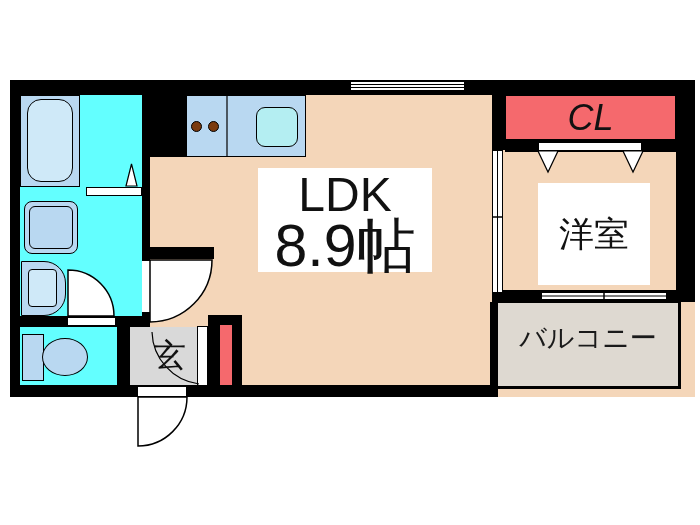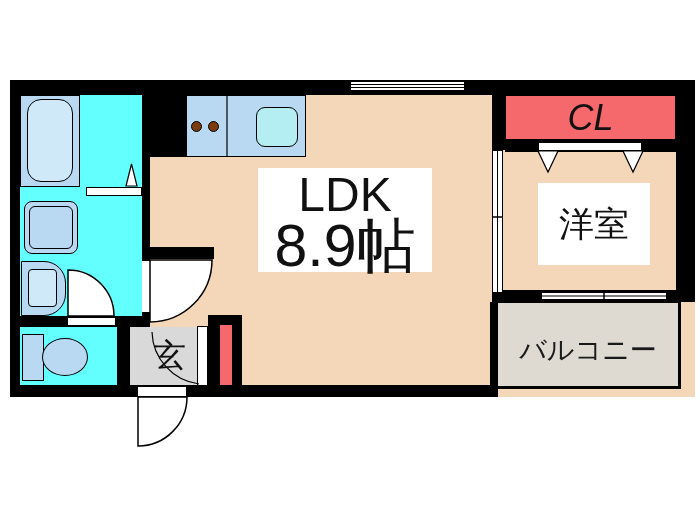--- a/index.html
+++ b/index.html
@@ -95,23 +95,23 @@
     <line x1="604" y1="292" x2="604" y2="300" stroke="#000" stroke-width="1.5"></line>
 
     <line x1="227" y1="96" x2="227" y2="156" stroke="#000" stroke-width="1.2"></line>
   </svg>
 
   <div class="labelbox" style="left:258px;top:168px;width:174px;height:104px;">
     <div style="font-size:48px;line-height:52px;">LDK</div>
     <div style="font-size:59px;line-height:50px;">8.9帖</div>
   </div>
 
-  <div class="labelbox" style="left:538px;top:183px;width:112px;height:82px;">
+  <div class="labelbox" style="left:538px;top:183px;width:112px;height:102px;">
     <div style="font-size:35px;line-height:42px;">洋室</div>
   </div>
 
   <div class="label" style="left:505px;top:98px;width:171px;height:40px;font-size:36px;line-height:40px;font-style:italic;">CL</div>
 
   <div class="label" style="left:140px;top:336px;width:60px;height:38px;font-size:32px;line-height:38px;">玄</div>
 
-  <div class="label" style="left:498px;top:323px;width:180px;height:30px;font-size:27px;line-height:30px;color:#1a1a1a;margin-top:12px;">バルコニー</div>
+  <div class="label" style="left:498px;top:323px;width:180px;height:30px;font-size:27px;line-height:30px;color:#1a1a1a;">バルコニー</div>
 
 </div>
 
 </body></html>

